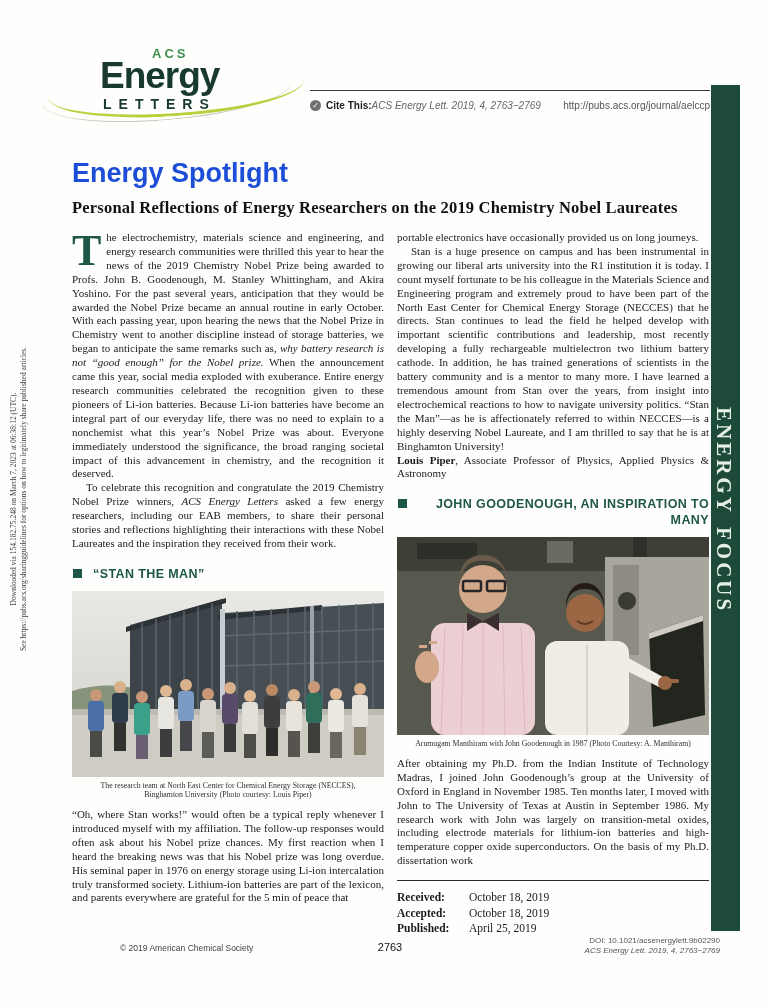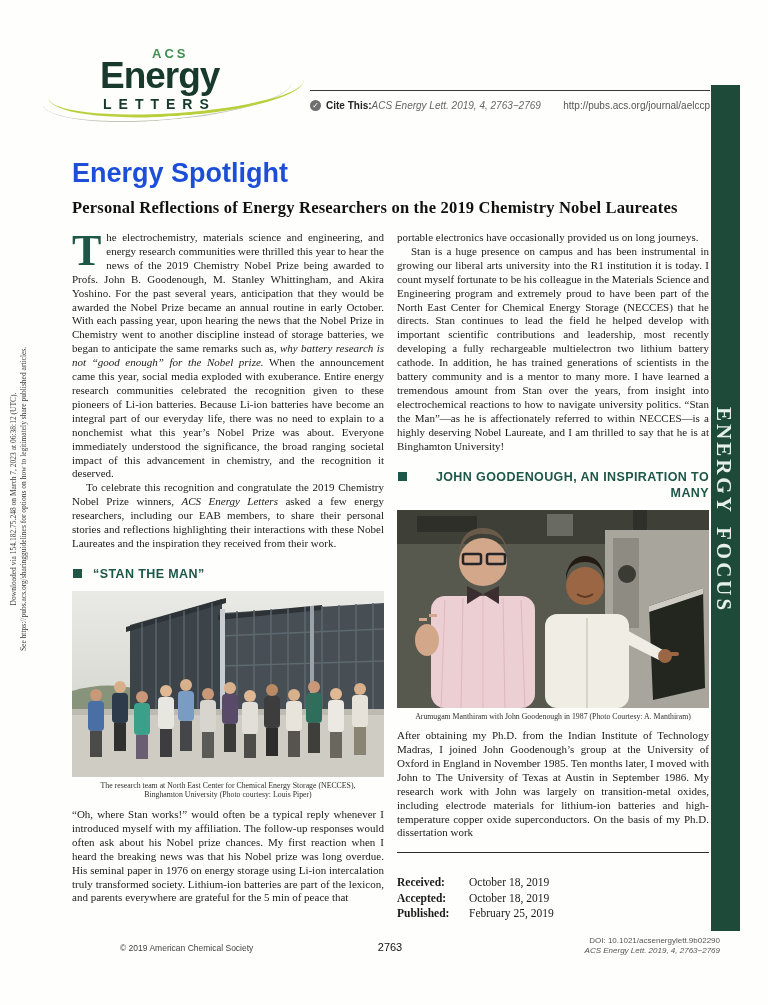--- a/index.html
+++ b/index.html
@@ -61,21 +61,21 @@
   .bd { font-weight:700; }
 
   .section-header { display:flex; align-items:flex-start; margin:15px 0 9px 0;
     font-family:"Liberation Sans",sans-serif; font-weight:700; font-size:12.5px; line-height:16px;
     color:#1e5748; letter-spacing:.4px; text-align:right; }
   .section-bullet { width:9px; height:9px; background:#1e5748; margin:3px 11px 0 1px; flex:none; }
 
   .photo-frame { width:100%; display:block; margin-top:2px; }
   .caption { font-size:7.8px; line-height:9.6px; text-align:center; color:#2e2e2e; margin:4px 10px 8px 10px;font-family:Liberation Serif, serif; }
 
-  .dates-block { margin-top:12px; border-top:1.5px solid #2a2a2a; padding-top:22px; font-size:11.5px; line-height:15.5px; }
+  .dates-block { margin-top:12px; border-top:1.5px solid #2a2a2a; padding-top:9px; font-size:11.5px; line-height:15.5px; }
   .date-row { display:flex; }
   .date-label { font-weight:700; width:72px; flex:none; }
 
   
   .footer { position:absolute; left:60px; right:48px; top:936px; display:flex; align-items:flex-start;
     font-family:"Liberation Sans",sans-serif; }
   .pub-brand { display:flex; align-items:center; }
   .pub-name { font-size:16px; color:#4c7bb0; margin-left:6px; letter-spacing:.2px; }
   .pub-name .acs { font-weight:700; color:#2f5f92; }
   .copyright { font-size:8.5px; color:#444; margin-left:16px; margin-top:7px;padding-left:44px; }
@@ -238,20 +238,21 @@
           </g>
         </svg>
         <div class="caption">The research team at North East Center for Chemical Energy Storage (NECCES), Binghamton University (Photo courtesy: Louis Piper)</div>
 
         <p>“Oh, where Stan works!” would often be a typical reply whenever I introduced myself with my affiliation. The follow-up responses would often ask about his Nobel prize chances. My first reaction when I heard the breaking news was that his Nobel prize was long overdue. His seminal paper in 1976 on energy storage using Li-ion intercalation truly transformed society. Lithium-ion batteries are part of the lexicon, and parents everywhere are grateful for the 5 min of peace that</p>
       </div>
 
       <div class="col">
         <p>portable electronics have occasionally provided us on long journeys.</p>
         <p class="indent">Stan is a huge presence on campus and has been instrumental in growing our liberal arts university into the R1 institution it is today. I count myself fortunate to be his colleague in the Materials Science and Engineering program and extremely proud to have been part of the North East Center for Chemical Energy Storage (NECCES) that he directs. Stan continues to lead the field he helped develop with important scientific contributions and leadership, most recently developing a fully rechargeable multielectron two lithium battery cathode. In addition, he has trained generations of scientists in the battery community and is a mentor to many more. I have learned a tremendous amount from Stan over the years, from insight into electrochemical reactions to how to navigate university politics. “Stan the Man”—as he is affectionately referred to within NECCES—is a highly deserving Nobel Laureate, and I am thrilled to say that he is at Binghamton University!</p>
+        <p><span class="bd">Louis Piper</span><span>, Associate Professor of Physics, Applied Physics &amp; Astronomy</span></p>
 
         <div class="section-header">
           <span class="section-bullet"></span>
           <span>JOHN GOODENOUGH, AN INSPIRATION TO MANY</span>
         </div>
 
         <svg class="photo-frame" width="312" height="198" viewBox="0 0 312 198" role="img">
           <rect x="0" y="0" width="312" height="198" fill="#57584e"></rect>
           <rect x="0" y="0" width="312" height="34" fill="#3e4038"></rect>
           <rect x="20" y="6" width="60" height="16" fill="#2e2f29"></rect>
@@ -303,21 +304,21 @@
           <div class="date-row">
             <span class="date-label">Received:</span>
             <span>October 18, 2019</span>
           </div>
           <div class="date-row">
             <span class="date-label">Accepted:</span>
             <span>October 18, 2019</span>
           </div>
           <div class="date-row">
             <span class="date-label">Published:</span>
-            <span>February 25, 2019</span>
+            <span>April 25, 2019</span>
           </div>
         </div>
       </div>
     </div>
   </div>
 
   <div class="footer">
     <span class="copyright">© 2019 American Chemical Society</span>
     <span class="page-number">2763</span>
     <div class="doi-block">

